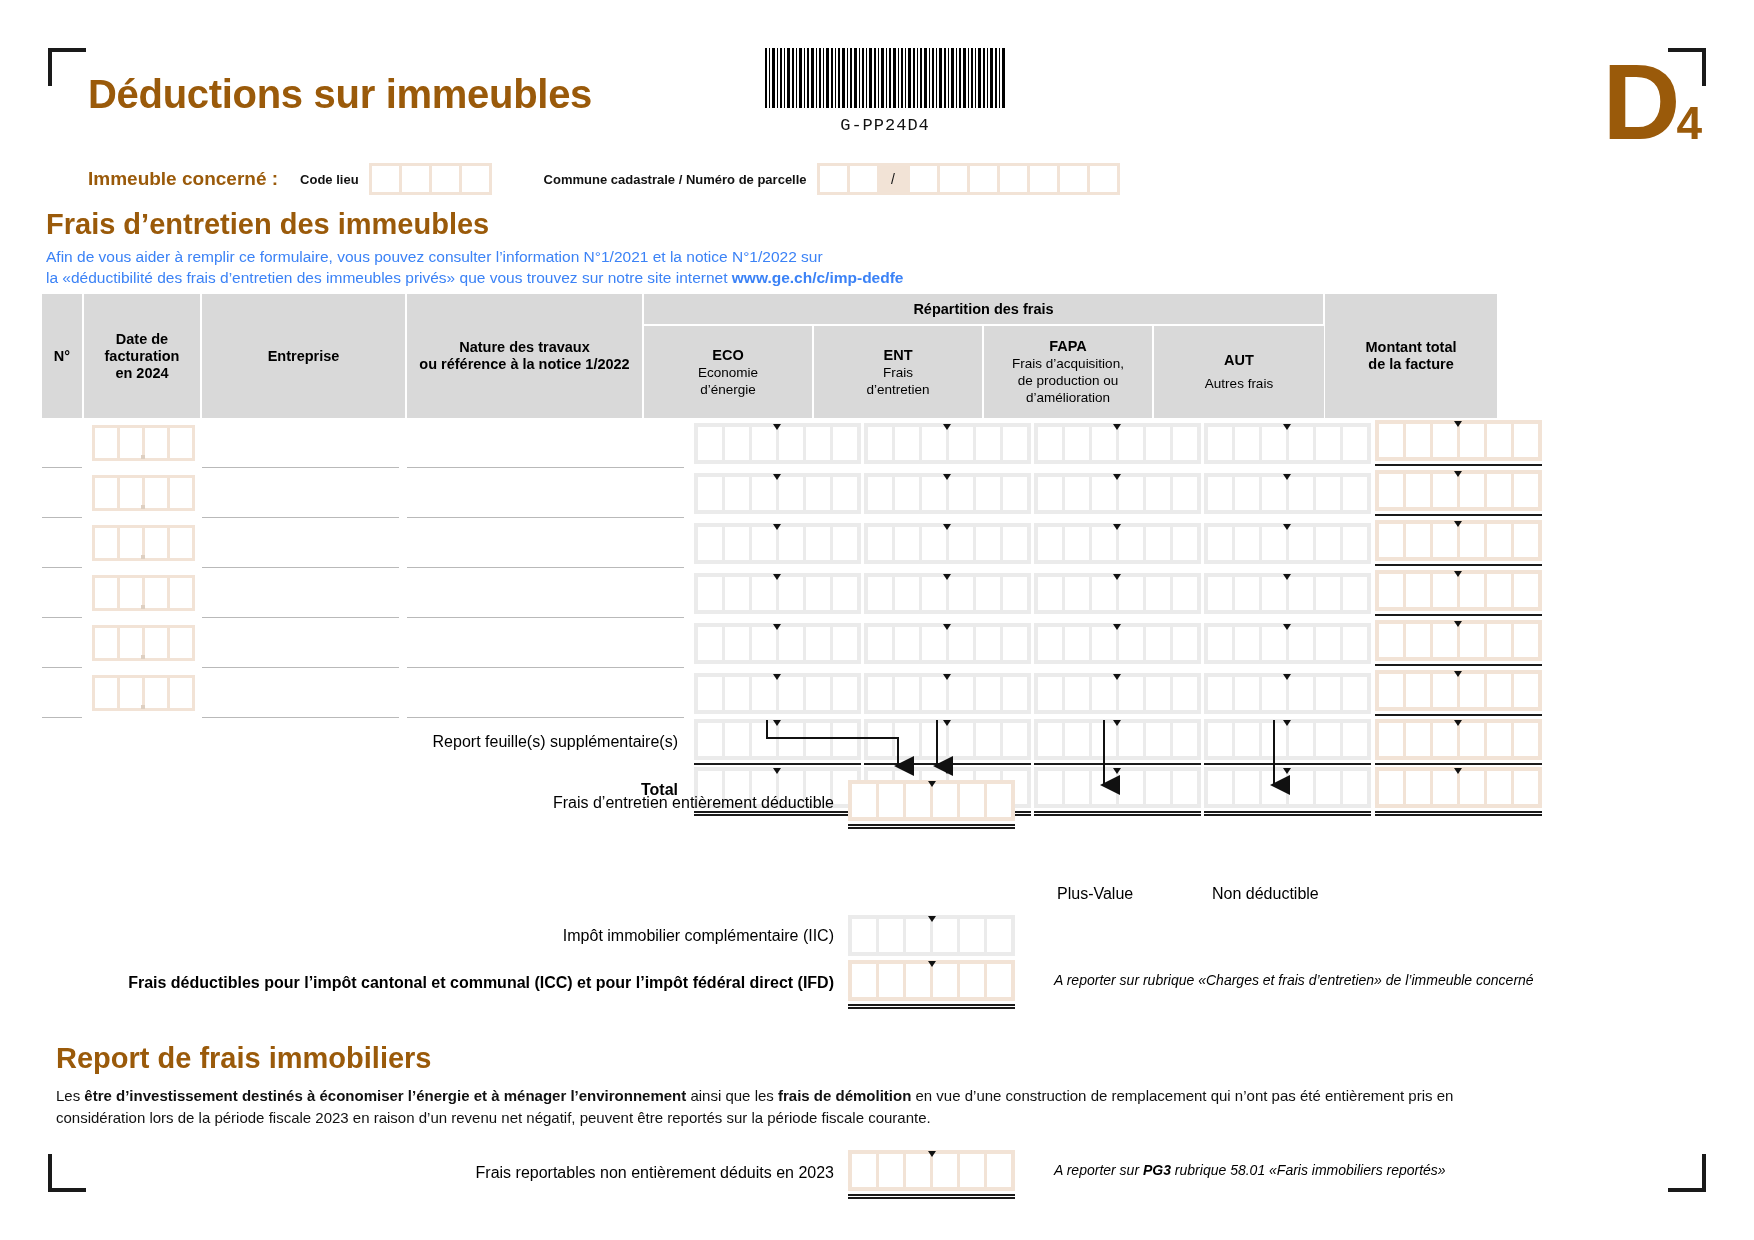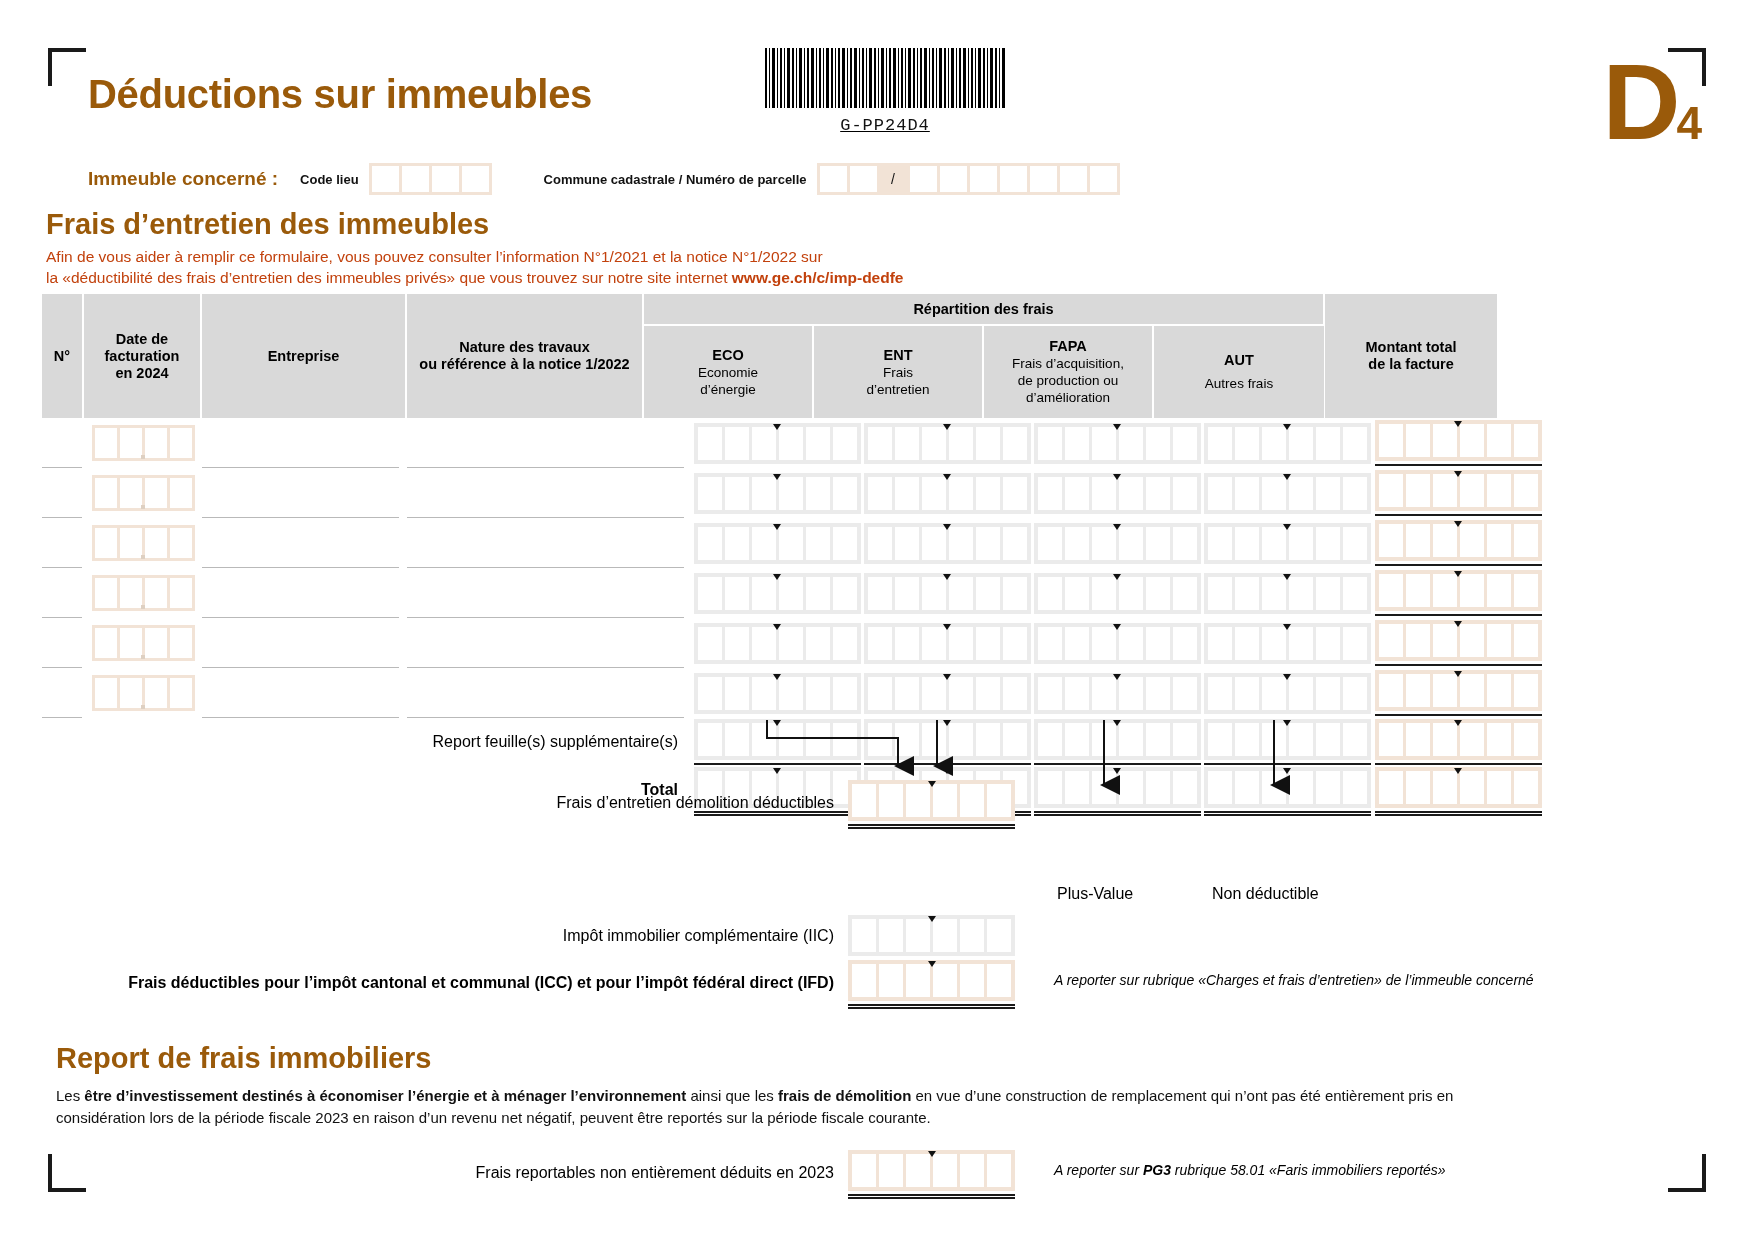--- a/index.html
+++ b/index.html
@@ -22,21 +22,21 @@
 
   
   .page { position:absolute; left:0; top:0; width:1754px; height:1240px; }
 
   .title-main {
     position:absolute; left:88px; top:72px;
     font-size:40px; font-weight:bold; color:#9a5a0a;
     letter-spacing:-0.3px;
   }
 
-  .barcode-wrap { position:absolute; left:760px; top:48px; width:250px; text-align:center;text-decoration:underline; }
+  .barcode-wrap { position:absolute; left:760px; top:48px; width:250px; text-align:center; }
   .barcode { height:60px; width:240px; margin:0 auto; }
   .barcode-text {
     font-family:"Liberation Mono", monospace;
     font-size:17px; letter-spacing:1px; margin-top:4px; color:#111;
   }
 
   .dlogo { position:absolute; right:52px; top:52px; width:118px; height:110px; text-align:right; }
   .dlogo .d { font-size:108px; font-weight:bold; color:#9a5a0a; line-height:0.92; letter-spacing:-4px; }
   .dlogo .n { font-size:46px; font-weight:bold; color:#9a5a0a; vertical-align:baseline; }
 
@@ -55,21 +55,21 @@
     font-size:14px; color:#111;
   }
 
   
   .sec-h {
     position:absolute; font-size:29px; font-weight:bold; color:#9a5a0a;
   }
   .sec-h.one { left:46px; top:208px; }
   .sec-h.two { left:56px; top:1042px; }
 
-  .intro { position:absolute; left:46px; top:246px; font-size:15.5px; line-height:21px; color:#c2410c; }
+  .intro { position:absolute; left:46px; top:246px; font-size:15.5px; line-height:21px; color:#3b82f6; }
   .intro b { font-weight:bold; }
 
   
   .tbl { position:absolute; left:42px; top:294px; width:1665px; }
 
   .thead { display:flex; }
   .th {
     background:#d9d9d9; border-right:2px solid #fff;
     display:flex; flex-direction:column; justify-content:center; align-items:center;
     text-align:center; font-size:13.5px; line-height:17px; height:124px; padding:0 4px;
@@ -869,21 +869,21 @@
     <path d="M 767,720 L 767,738 L 898,738 L 898,766" stroke="#111" stroke-width="2" fill="none" marker-end="url(#ah)"></path>
 
     <path d="M 937,720 L 937,766" stroke="#111" stroke-width="2" fill="none" marker-end="url(#ah)"></path>
 
     <path d="M 1104,720 L 1104,785" stroke="#111" stroke-width="2" fill="none" marker-end="url(#ah)"></path>
 
     <path d="M 1274,720 L 1274,785" stroke="#111" stroke-width="2" fill="none" marker-end="url(#ah)"></path>
   </svg>
 
   <div class="bot-row" style="left:0; top:780px; width:1015px; justify-content:flex-end;">
-    <span class="bot-label">Frais d’entretien démolition déductibles</span>
+    <span class="bot-label">Frais d’entretien entièrement déductible</span>
     <span class="boxwrap u2">
       <span class="amtbox beige">
         <span class="tri sm"></span>
         <span class="c"></span>
         <span class="c"></span>
         <span class="c"></span>
         <span class="c"></span>
         <span class="c"></span>
         <span class="c"></span>
       </span>

